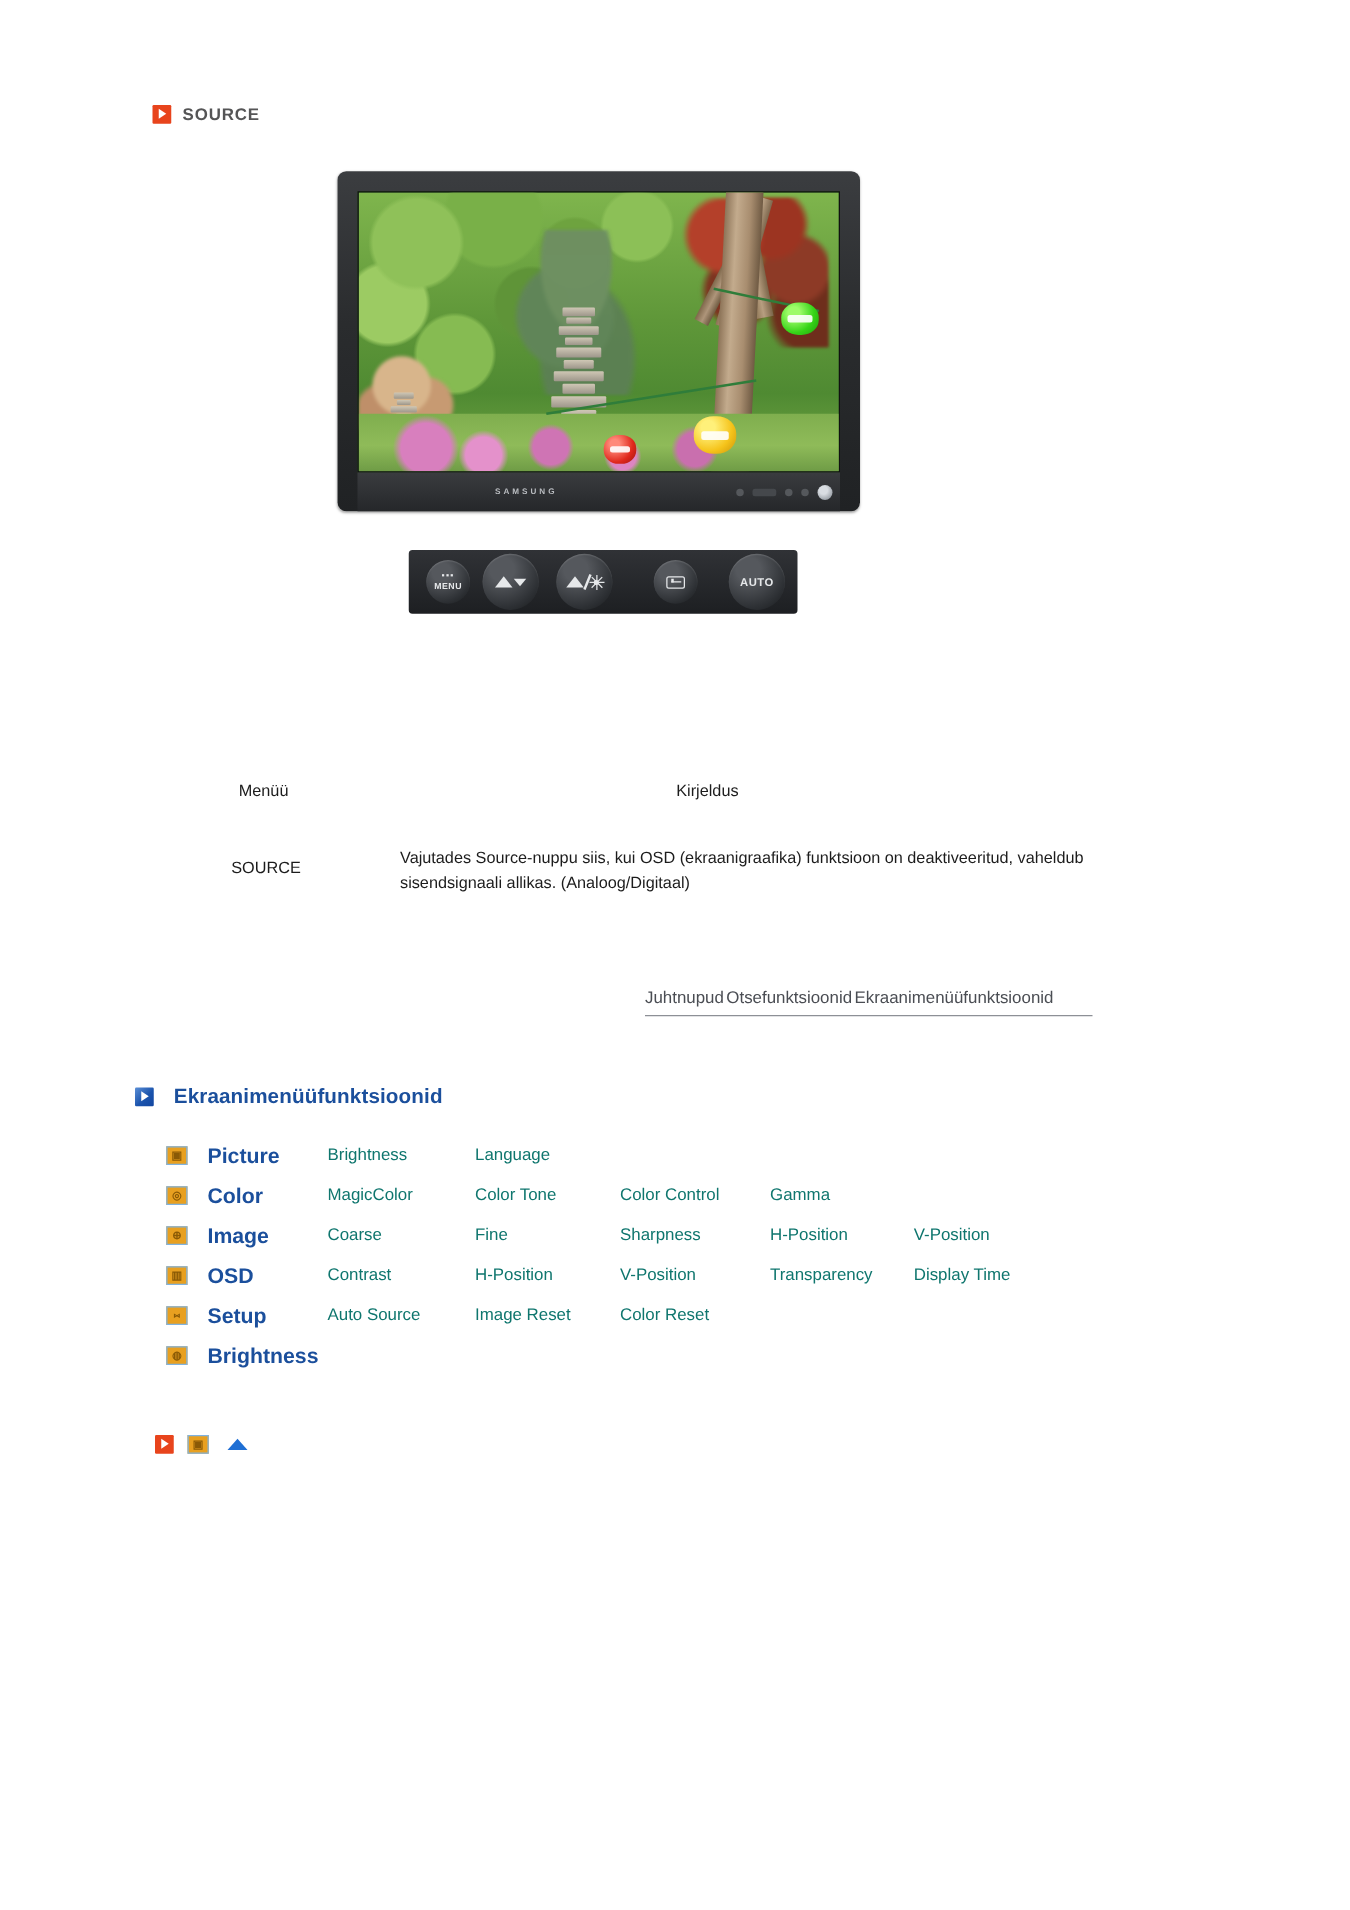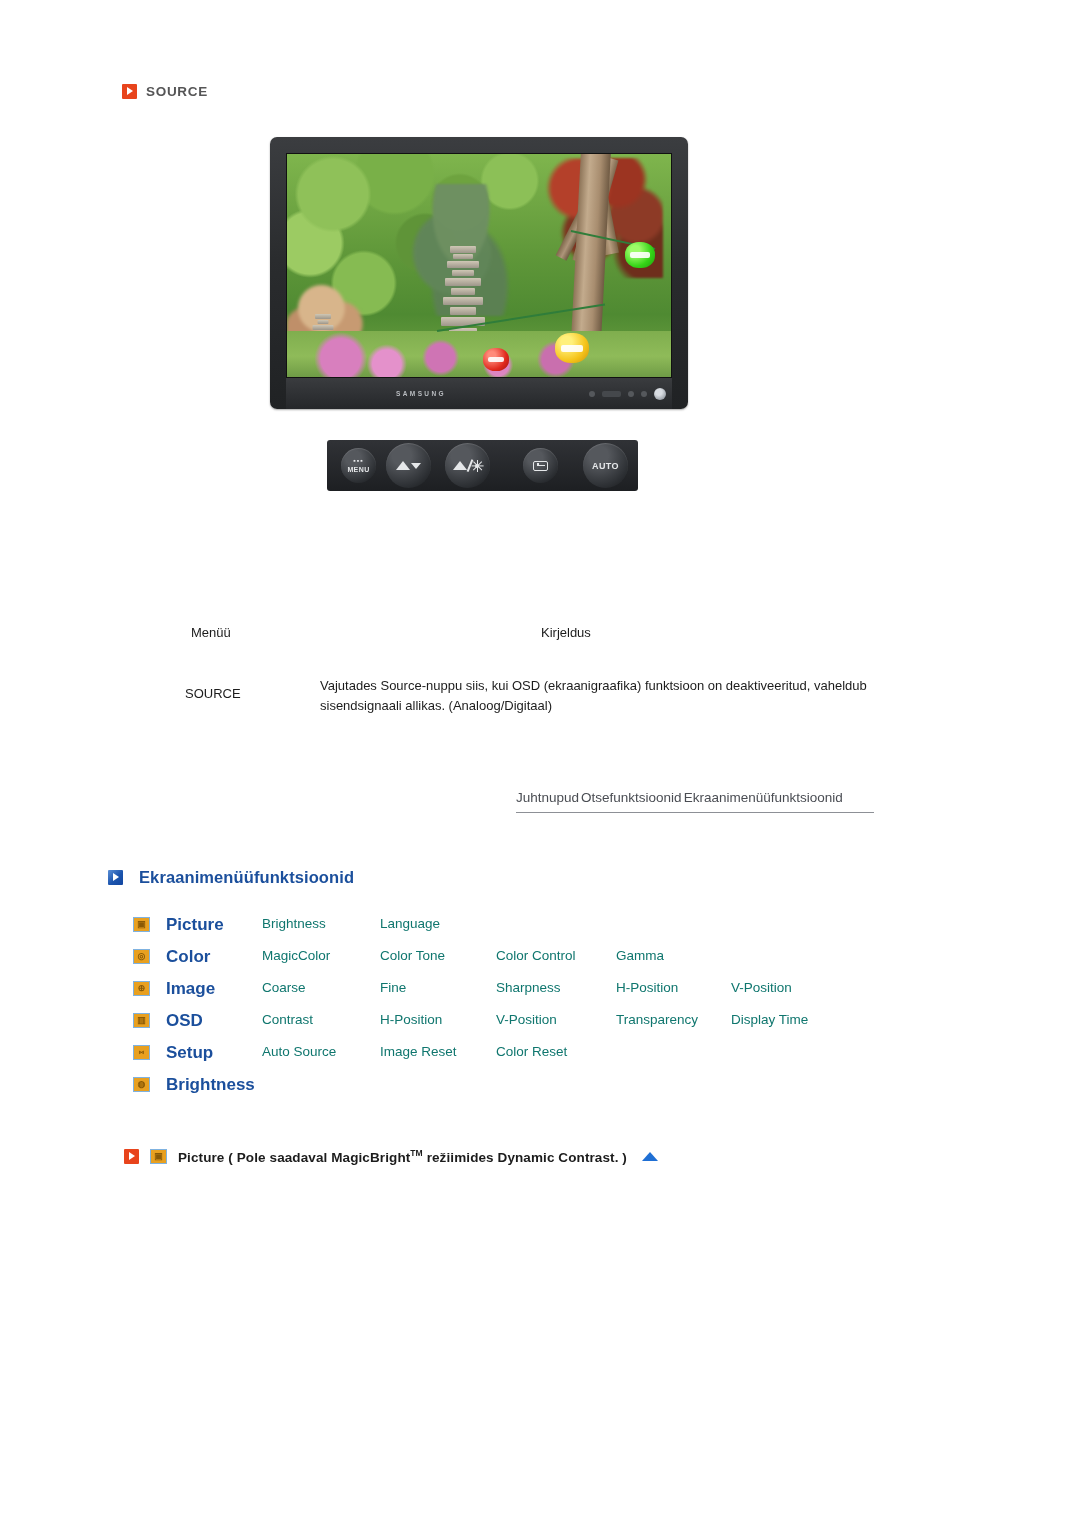--- a/index.html
+++ b/index.html
@@ -487,17 +487,16 @@
         </span>
       <span class="mcat">Brightness</span>
     </div>
   </div>
 
   <div class="foot">
     <span class="sq-icon red"></span>
     <span class="fi">
         <span class="gl">▣</span>
       </span>
-    <span class="ft"><span>Picture ( Pole saadaval MagicBright</span><sup>TM</sup><span> režiimides Dynamic Contrast. )</span></span>
     <span class="up-tri"></span>
   </div>
 
 </div>
 
 </body></html>

